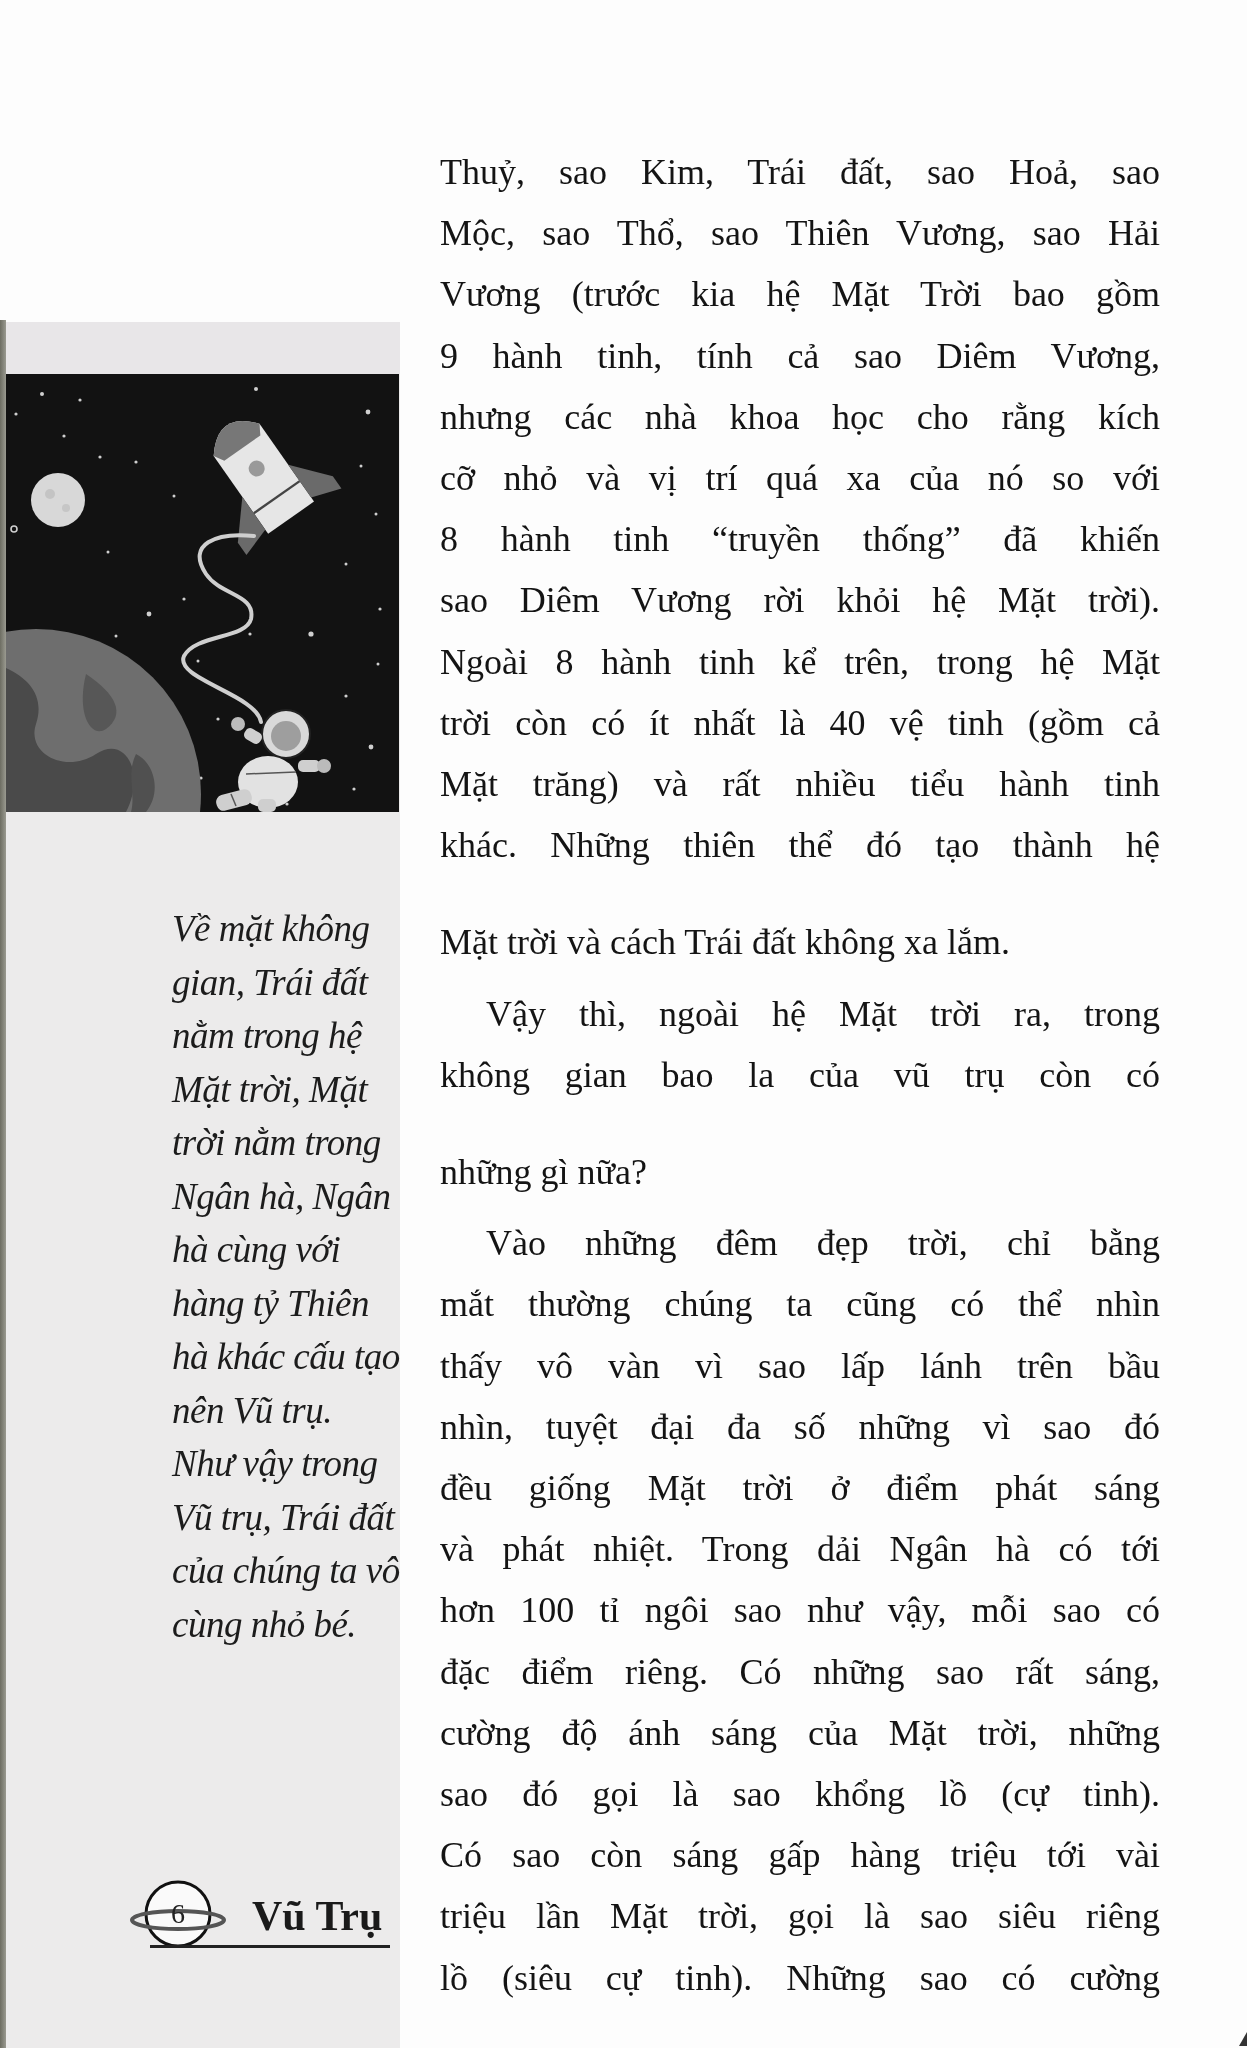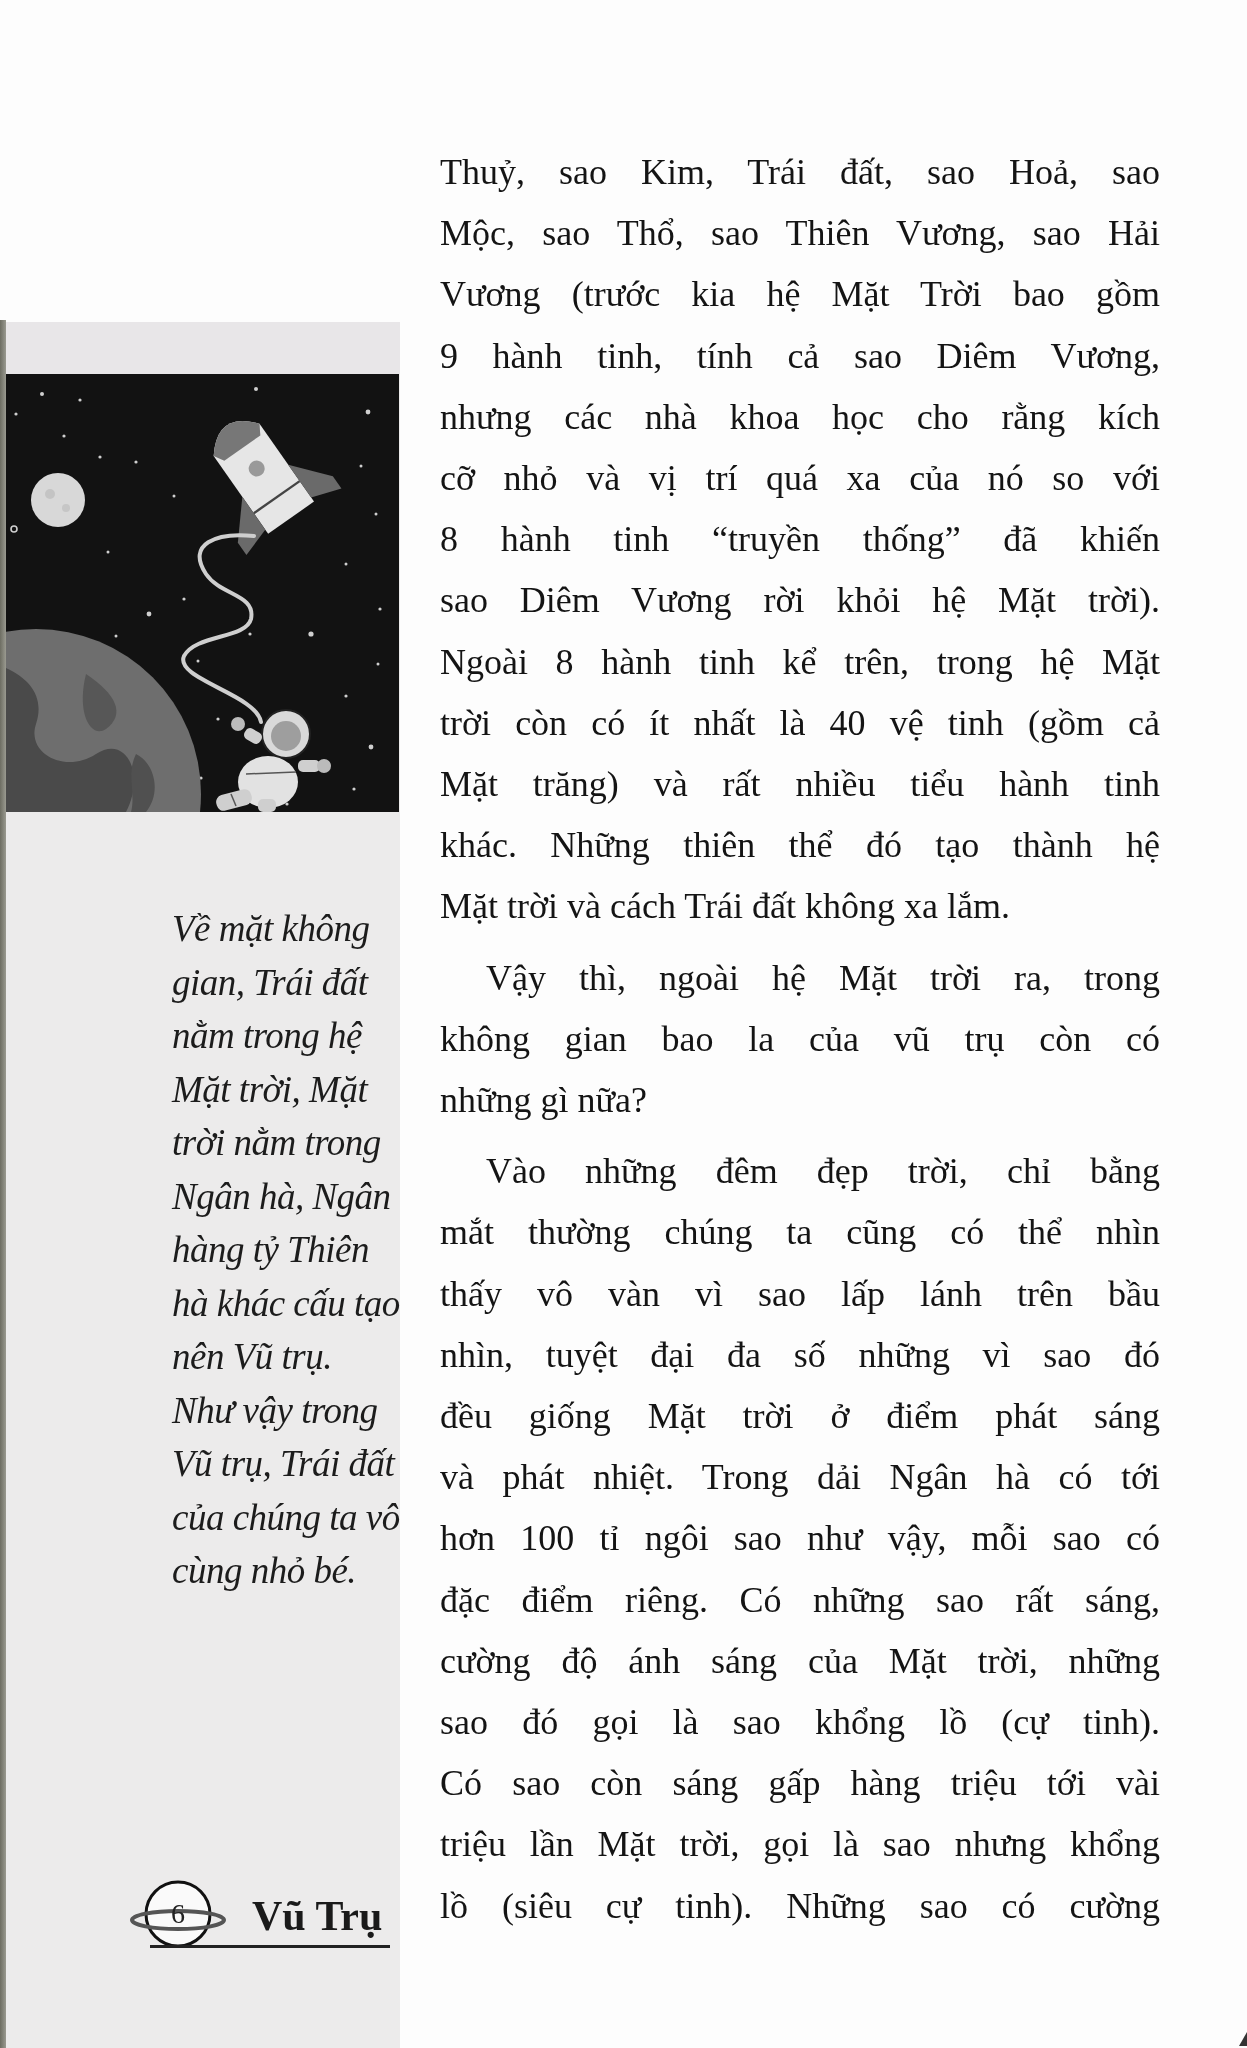--- a/index.html
+++ b/index.html
@@ -46,21 +46,21 @@
     font-weight: bold; font-size: 42px; color: #1a1a1a; white-space: nowrap; text-align: center;
   }
   .footer-rule {
     position: absolute; left: 34px; top: 65px; width: 240px; height: 3px; background: #222;
   }
   .body-text {
     position: absolute; left: 440px; top: 142px; width: 720px;
     font-size: 36px; line-height: 61.2px; color: #141414;
   }
   .body-text .line { display: block; white-space: nowrap; text-align: justify; text-align-last: justify; }
-  .body-text .line.last { text-align-last: left; }
+  .body-text .line.last { text-align-last: left; margin-top: 36px; }
   .body-text .indent { padding-left: 46px; }
   .body-text .para-gap { height: 10px; }
   .corner-mark {
     position: absolute; right: 0; bottom: 2px; width: 0; height: 0;
     border-left: 8px solid transparent; border-bottom: 14px solid #333;
   }
 </style>
 </head>
 <body>
 
@@ -141,20 +141,21 @@
     </svg>
   </div>
 
   <div class="sidebar-text">
     <span class="line">Về mặt không</span>
     <span class="line">gian, Trái đất</span>
     <span class="line">nằm trong hệ</span>
     <span class="line">Mặt trời, Mặt</span>
     <span class="line">trời nằm trong</span>
     <span class="line">Ngân hà, Ngân</span>
+    <span class="line">hà cùng với</span>
     <span class="line">hàng tỷ Thiên</span>
     <span class="line">hà khác cấu tạo</span>
     <span class="line">nên Vũ trụ.</span>
     <span class="line">Như vậy trong</span>
     <span class="line">Vũ trụ, Trái đất</span>
     <span class="line">của chúng ta vô</span>
     <span class="line">cùng nhỏ bé.</span>
   </div>
 
   <div class="footer-mark">
@@ -193,18 +194,18 @@
     <span class="line">mắt thường chúng ta cũng có thể nhìn</span>
     <span class="line">thấy vô vàn vì sao lấp lánh trên bầu</span>
     <span class="line">nhìn, tuyệt đại đa số những vì sao đó</span>
     <span class="line">đều giống Mặt trời ở điểm phát sáng</span>
     <span class="line">và phát nhiệt. Trong dải Ngân hà có tới</span>
     <span class="line">hơn 100 tỉ ngôi sao như vậy, mỗi sao có</span>
     <span class="line">đặc điểm riêng. Có những sao rất sáng,</span>
     <span class="line">cường độ ánh sáng của Mặt trời, những</span>
     <span class="line">sao đó gọi là sao khổng lồ (cự tinh).</span>
     <span class="line">Có sao còn sáng gấp hàng triệu tới vài</span>
-    <span class="line">triệu lần Mặt trời, gọi là sao nhưng khổng</span>
+    <span class="line">triệu lần Mặt trời, gọi là sao siêu riêng</span>
     <span class="line">lồ (siêu cự tinh). Những sao có cường</span>
   </div>
 
   <div class="corner-mark"></div>
 </div>
 
 </body></html>

